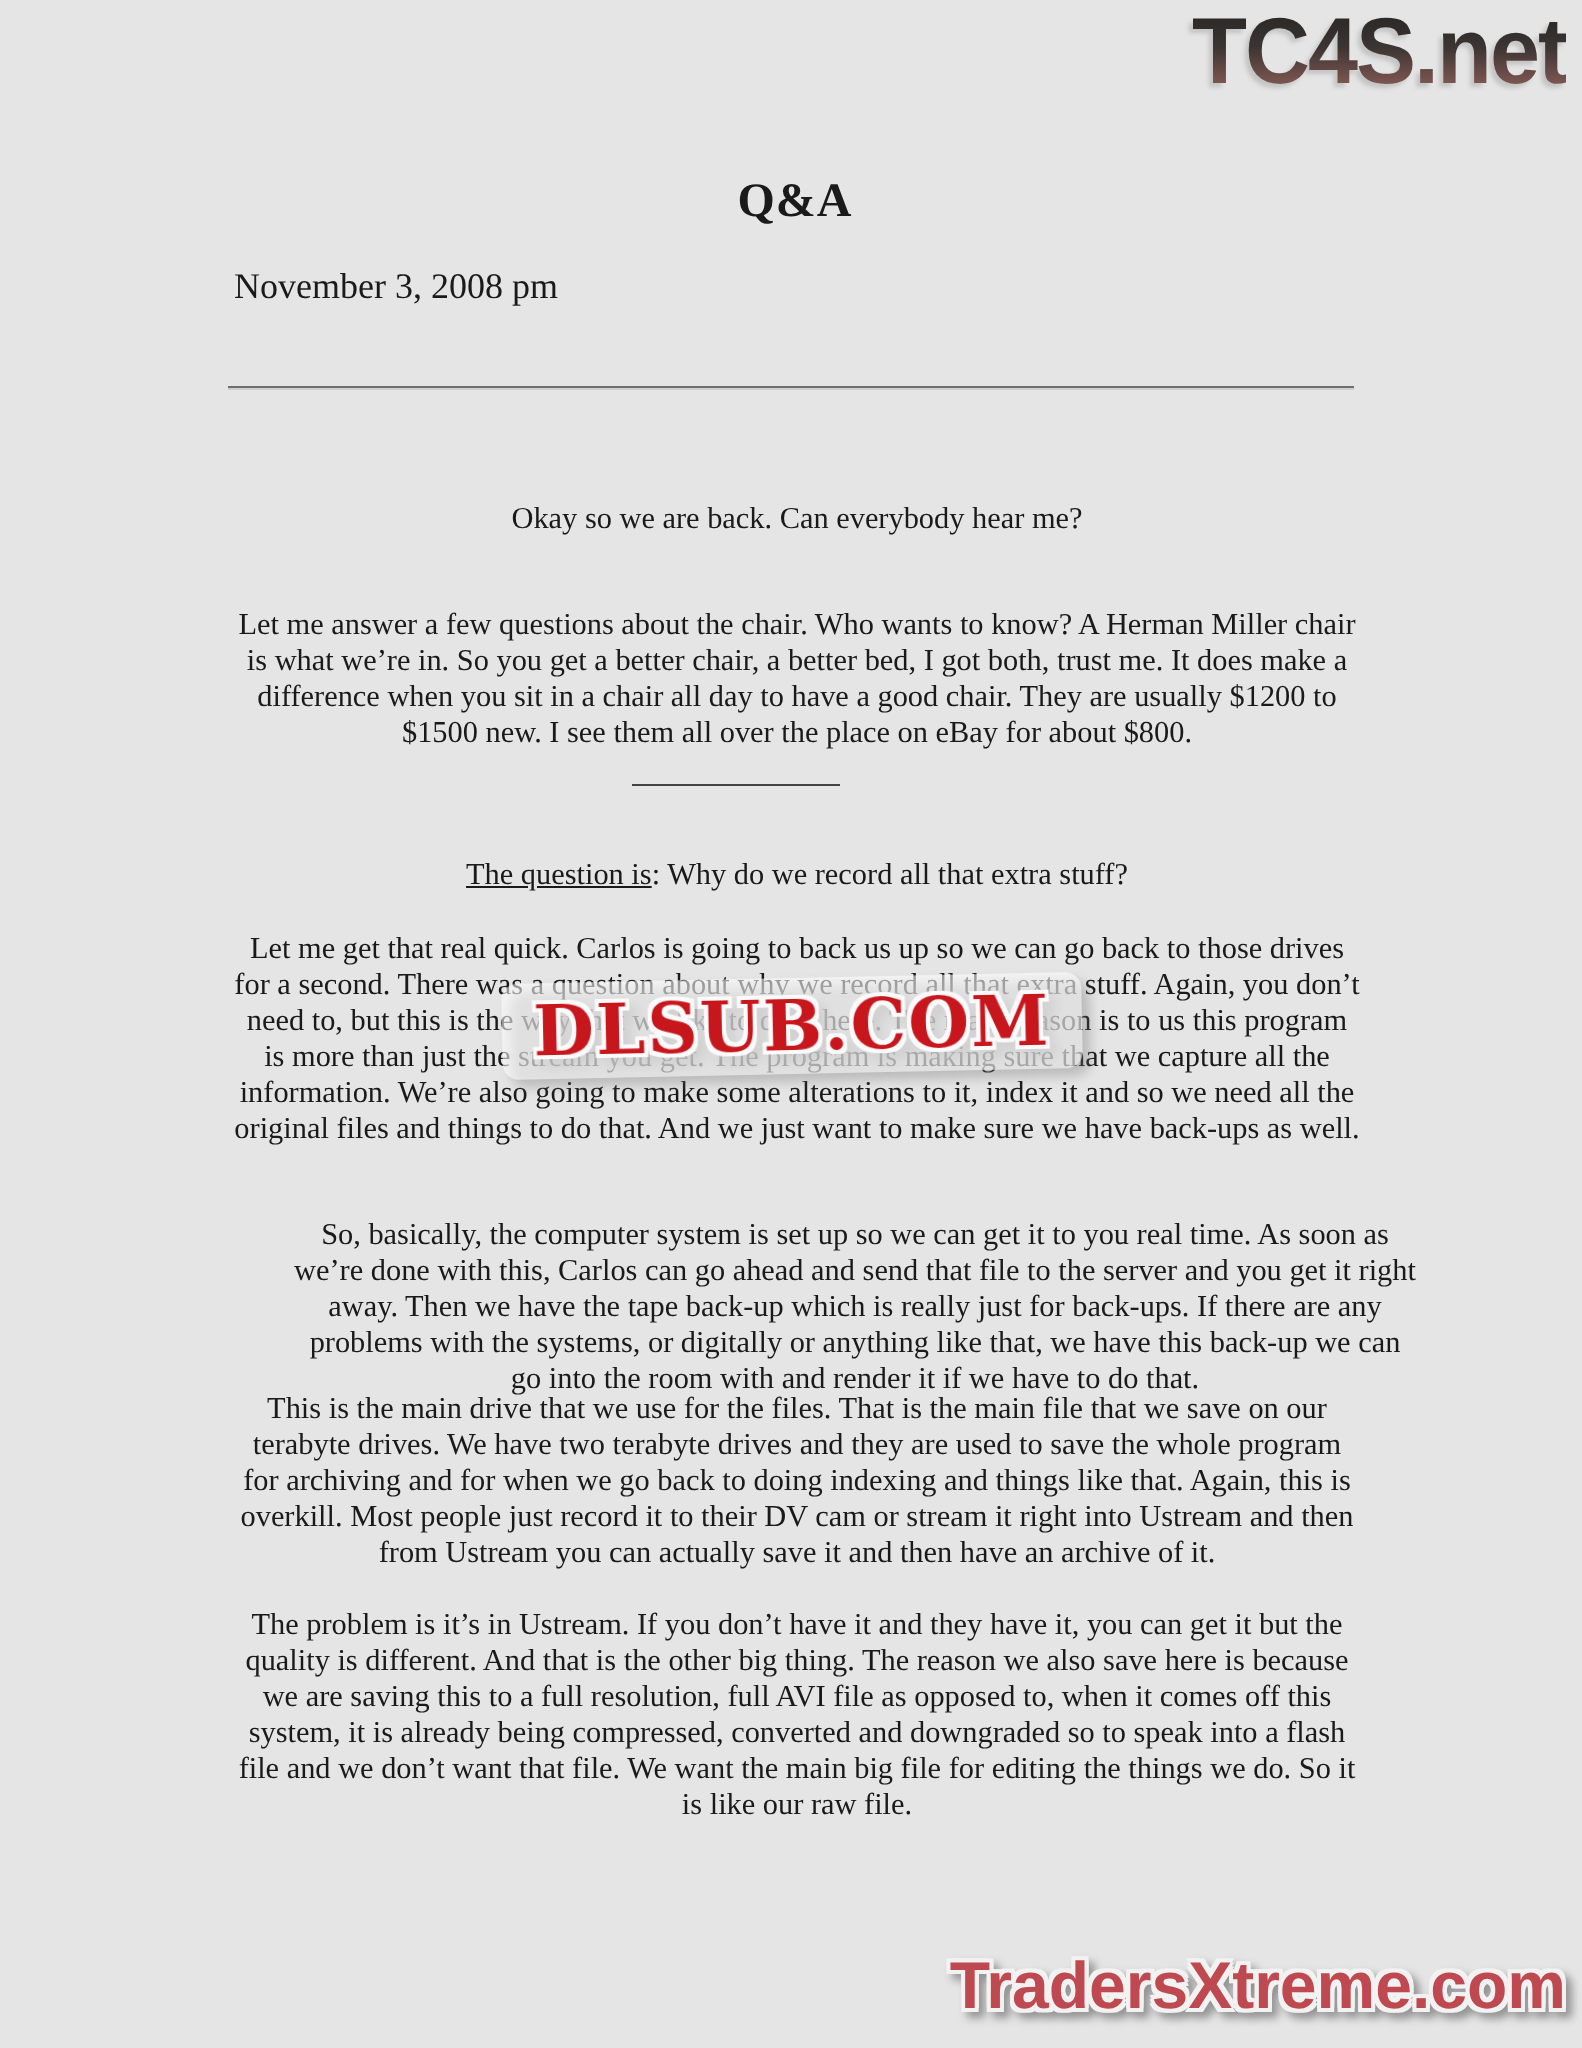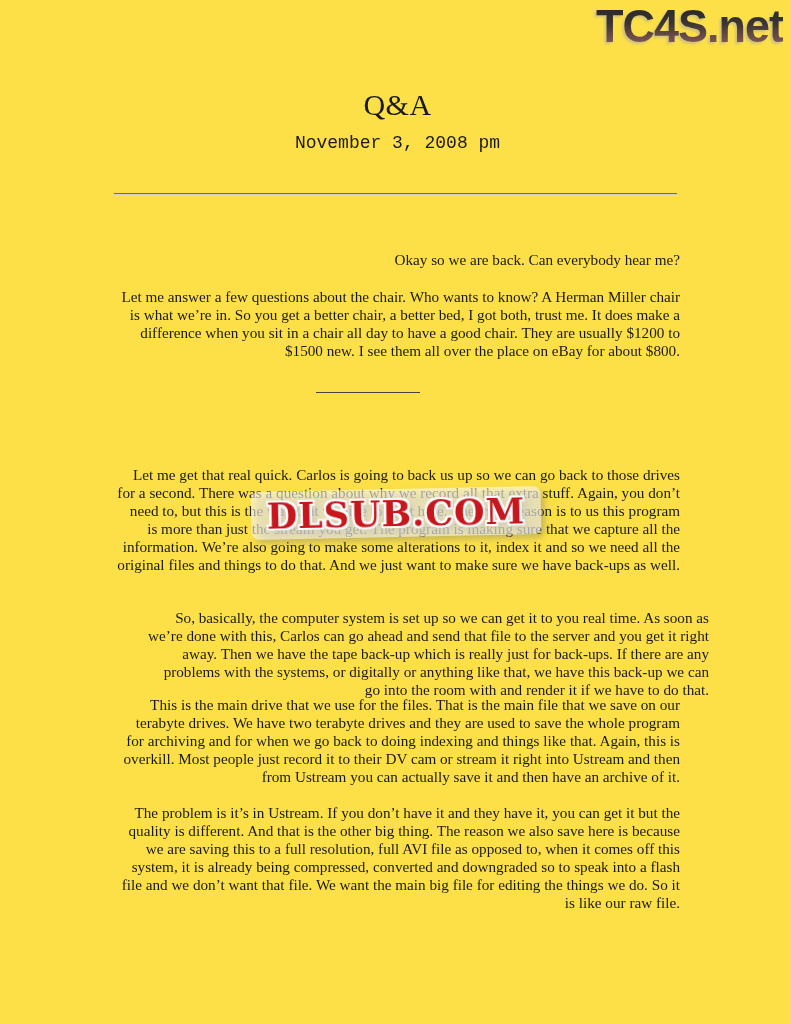--- a/index.html
+++ b/index.html
@@ -1,20 +1,20 @@
 <!DOCTYPE html>
 <html><head>
 <meta charset="utf-8">
 <style>
   html, body { margin: 0; padding: 0; background: #ffffff; }
   .page {
     position: relative;
     width: 791px;
     height: 1024px;
-    background: #fde047;
+    background: #e5e5e5;
     overflow: hidden;
     font-family: "Liberation Serif", serif;
     color: #1a1a1a;
   }
 
   
   .brand-top {
     position: absolute;
     top: 2px;
     right: 8px;
@@ -30,49 +30,48 @@
     transform: scaleY(1.04);
     transform-origin: top right;
     filter: drop-shadow(-2px 2px 1px rgba(170,170,170,0.55));
   }
 
   
   .doc-title {
     position: absolute;
     top: 88px; left: 117px; width: 561px;
     text-align: center;
-    font-weight: 400;
-    font-size: 30px;
+    font-weight: 700;
+    font-size: 24px;
     letter-spacing: 0.5px;
   }
   .doc-date {
     position: absolute;
     top: 133px; left: 117px; width: 561px;
-    text-align: center;
+    text-align: left;
     font-size: 18px;
-    font-family: Liberation Mono, monospace;
   }
   .rule-full {
     position: absolute;
     top: 193px; left: 114px; width: 563px; height: 0;
     border-top: 1px solid #6e6e6e;
     border-bottom: 1px solid #cfcfcf;
   }
 
   
   .para {
     position: absolute;
     left: 117px; width: 563px;
     margin: 0;
     font-size: 15.2px;
     line-height: 17.9px;
-    text-align: right;
+    text-align: center;
   }
   .p1 { top: 251px; }
-  .p2 { top: 288px; }
+  .p2 { top: 304px; }
   .sep-short {
     position: absolute;
     top: 392px; left: 316px; width: 104px; height: 0;
     border-top: 1px solid #444444;
   }
   .pq { top: 429px; }
   .pq .u { text-decoration: underline; }
   .p3 { top: 466px; }
   .p4 { top: 609px; margin-left: 29px; }
   .p5 { top: 696px; }
@@ -132,27 +131,29 @@
   <div class="doc-date">November 3, 2008 pm</div>
 
   <div class="rule-full"></div>
 
   <p class="para p1">Okay so we are back. Can everybody hear me?</p>
 
   <p class="para p2">Let me answer a few questions about the chair. Who wants to know? A Herman Miller chair is what we’re in. So you get a better chair, a better bed, I got both, trust me. It does make a difference when you sit in a chair all day to have a good chair. They are usually $1200 to $1500 new. I see them all over the place on eBay for about $800.</p>
 
   <div class="sep-short"></div>
 
+  <p class="para pq"><span class="u">The question is</span><span>: Why do we record all that extra stuff?</span></p>
 
   <p class="para p3">Let me get that real quick. Carlos is going to back us up so we can go back to those drives for a second. There was a question about why we record all that extra stuff. Again, you don’t need to, but this is the way that we like to do it here. The main reason is to us this program is more than just the stream you get. The program is making sure that we capture all the information. We’re also going to make some alterations to it, index it and so we need all the original files and things to do that. And we just want to make sure we have back-ups as well.</p>
 
   <p class="para p4">So, basically, the computer system is set up so we can get it to you real time. As soon as we’re done with this, Carlos can go ahead and send that file to the server and you get it right away. Then we have the tape back-up which is really just for back-ups. If there are any problems with the systems, or digitally or anything like that, we have this back-up we can go into the room with and render it if we have to do that.</p>
 
   <p class="para p5">This is the main drive that we use for the files. That is the main file that we save on our terabyte drives. We have two terabyte drives and they are used to save the whole program for archiving and for when we go back to doing indexing and things like that. Again, this is overkill. Most people just record it to their DV cam or stream it right into Ustream and then from Ustream you can actually save it and then have an archive of it.</p>
 
   <p class="para p6">The problem is it’s in Ustream. If you don’t have it and they have it, you can get it but the quality is different. And that is the other big thing. The reason we also save here is because we are saving this to a full resolution, full AVI file as opposed to, when it comes off this system, it is already being compressed, converted and downgraded so to speak into a flash file and we don’t want that file. We want the main big file for editing the things we do. So it is like our raw file.</p>
 
   <div class="watermark">
     <span class="wm-text">DLSUB.COM</span>
   </div>
 
+  <div class="brand-bottom">TradersXtreme.com</div>
 
 </div>
 
 </body></html>

